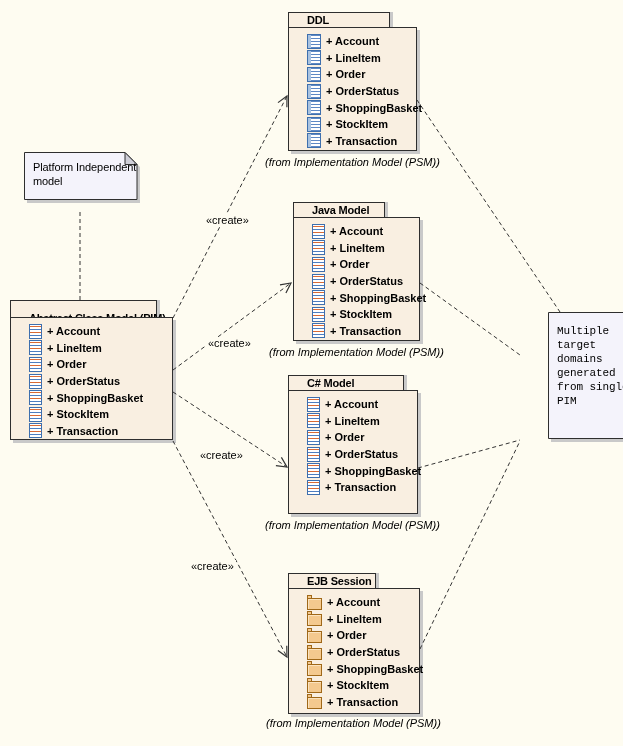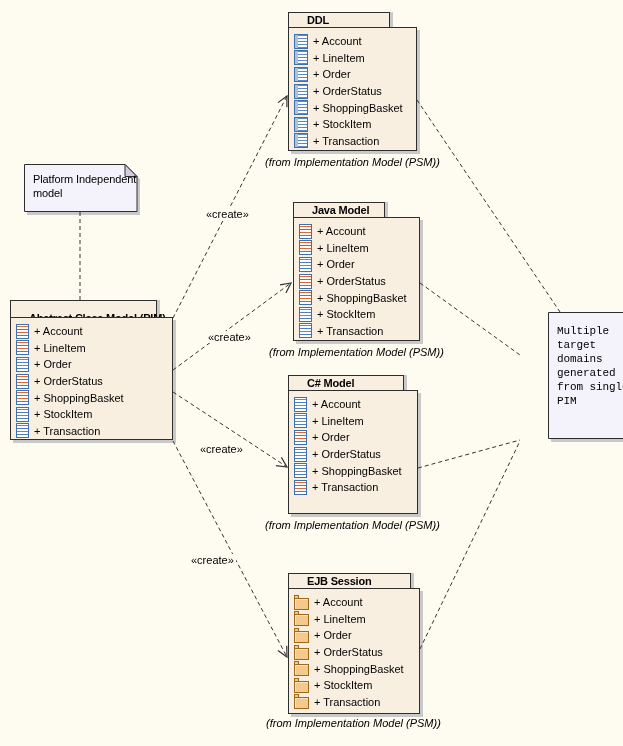--- a/index.html
+++ b/index.html
@@ -18,21 +18,21 @@
     box-shadow:3px 0 0 #C9C9C9;
     display:flex; align-items:center; padding-left:5px; box-sizing:border-box;
   }
   .pkg-title { font-weight:bold; letter-spacing:-0.2px; white-space:nowrap;padding-left:13px; }
   .pkg-body {
     position:absolute; left:0; top:15px;
     background:#F9EFE1; border:1px solid #2E2E2E;
     box-shadow:3px 3px 0 #C9C9C9;
     box-sizing:border-box; padding-top:5px;
   }
-  .pkg-item { display:flex; align-items:center; height:16.6px; padding-left:5px; }
+  .pkg-item { display:flex; align-items:center; height:16.6px; padding-left:18px;font-weight:bold; }
   .item-label { margin-left:5px; white-space:nowrap; }
 
   .item-icon { flex:none; width:11px; height:13px; border:1px solid #3E6FAE; background:#fff; box-sizing:content-box; }
   [data-icon="table-icon"] .item-icon {
     width:12px;
     background-image:
       linear-gradient(90deg,#A9C2E0 0 3px,rgba(0,0,0,0) 3px),
       repeating-linear-gradient(#5E88C4 0 1px,#fff 1px 3px);
   }
   [data-icon="class-icon"] .item-icon {
@@ -51,21 +51,21 @@
 
   
   .note { position:absolute; }
   .note-text { position:absolute; left:9px; top:8px; right:3px; line-height:14px; letter-spacing:-0.1px; }
 
   
   .from-label {
     position:absolute; font-style:italic; text-align:left; white-space:nowrap;
   }
   .create-label {
-    position:absolute; background:#FEFCF1; padding:0 2px; white-space:nowrap; z-index:4;
+    position:absolute; background:#FEFCF1; padding:0 2px; white-space:nowrap; z-index:4;margin-top:6px;
   }
 
   
   #connectors { position:absolute; left:0; top:0; z-index:3; pointer-events:none; }
   .pkg, .note { z-index:2; }
 </style>
 </head>
 <body>
 
 <div id="canvas">
@@ -88,21 +88,21 @@
     <line x1="420" y1="283" x2="520" y2="355" stroke="#333333" stroke-width="1" stroke-dasharray="4 3"></line>
     <line x1="418" y1="468" x2="520" y2="440" stroke="#333333" stroke-width="1" stroke-dasharray="4 3"></line>
     <line x1="420" y1="649" x2="520" y2="441" stroke="#333333" stroke-width="1" stroke-dasharray="4 3"></line>
   </svg>
 
   <div class="create-label" style="left:204px; top:208px;">«create»</div>
   <div class="create-label" style="left:206px; top:331px;">«create»</div>
   <div class="create-label" style="left:198px; top:443px;">«create»</div>
   <div class="create-label" style="left:189px; top:554px;">«create»</div>
 
-  <div class="note" style="left:24px; top:164px; width:117px; height:52px;">
+  <div class="note" style="left:24px; top:152px; width:117px; height:52px;">
     <svg width="117" height="52">
       <path d="M3,3 L104,3 L116,15 L116,51 L3,51 Z" fill="#C9C9C9"></path>
       <path d="M0.5,0.5 L101,0.5 L113,12.5 L113,47.5 L0.5,47.5 Z" fill="#F4F3FB" stroke="#2E2E2E"></path>
       <path d="M101,0.5 L101,12.5 L113,12.5 Z" fill="#CFCFD8" stroke="#2E2E2E"></path>
     </svg>
     <div class="note-text">Platform Independent model</div>
   </div>
 
   <div class="note" style="left:548px; top:312px; width:94px; height:131px;font-family:Liberation Mono, monospace;">
     <svg width="94" height="131">
@@ -277,21 +277,21 @@
 
         <div class="pkg-item">
           <span class="item-icon"></span>
           <span class="item-label">+ Transaction</span>
         </div>
       </div>
   </div>
   <div class="from-label" style="left:265px; top:519px; width:175px;">(from Implementation Model (PSM))</div>
 
   <div class="pkg" style="left:288px; top:573px;">
-    <div class="pkg-tab" style="width:123px;">
+    <div class="pkg-tab" style="width:88px;">
       <span class="pkg-title">EJB Session</span>
     </div>
     <div class="pkg-body" style="width:132px; height:126px;" data-icon="folder-icon">
 
         <div class="pkg-item">
           <span class="item-icon"></span>
           <span class="item-label">+ Account</span>
         </div>
 
         <div class="pkg-item">

